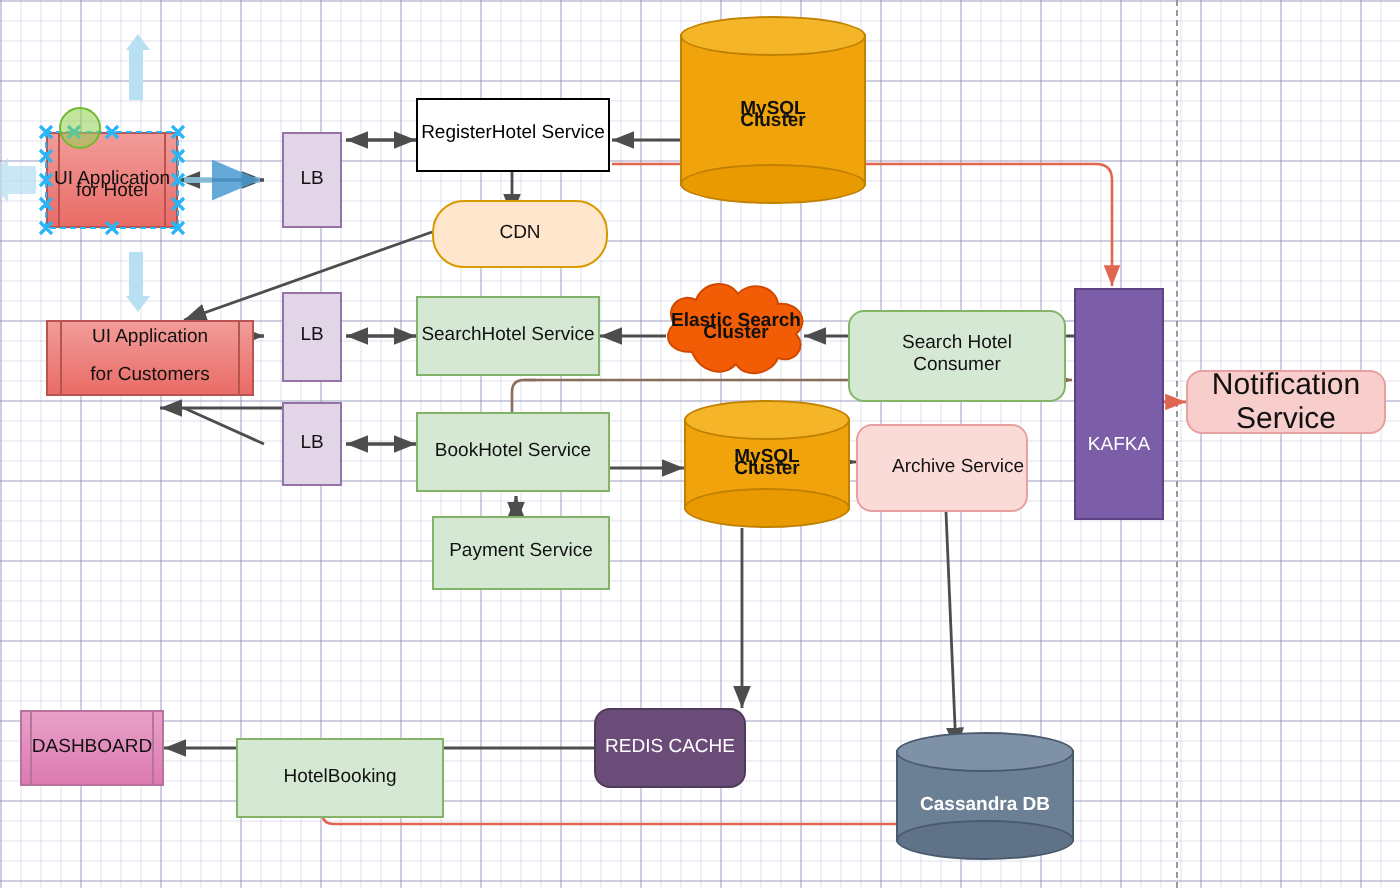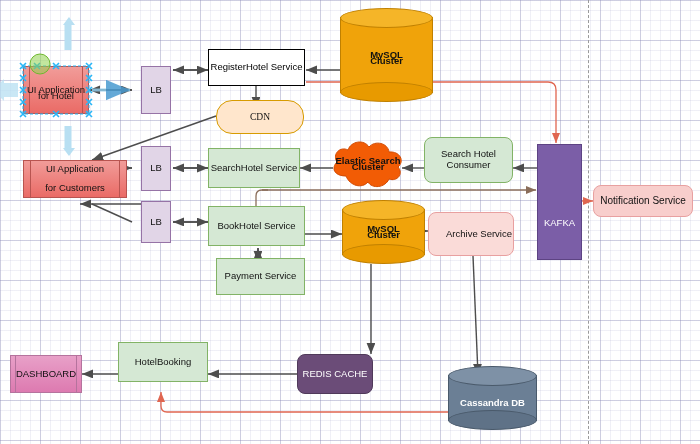--- a/index.html
+++ b/index.html
@@ -19,22 +19,22 @@
   }
   .node{position:absolute;box-sizing:border-box;display:flex;align-items:center;
         justify-content:center;text-align:center;z-index:5;}
   .node span{display:block;line-height:1.15;}
 
   
   .box{border:1px solid #000;background:#fff;color:#000;font-size:9.5px;}
   .green{background:#d5e8d4;border:1px solid #82b366;color:#111;font-size:9.5px;}
   .green-r{background:#d5e8d4;border:1px solid #82b366;color:#111;font-size:9.5px;border-radius:8px;}
   .lb{background:#e1d5e7;border:1px solid #9673a6;color:#111;font-size:9.5px;}
-  .cdn{background:#ffe6cc;border:1px solid #d79b00;color:#111;font-size:9.5px;border-radius:16px;font-family:Liberation Serif, serif;}
-  .pinkbox{background:#f8cecc;border:1px solid #e8a0a0;color:#111;font-size:10px;border-radius:8px;}
+  .cdn{background:#ffe6cc;border:1px solid #d79b00;color:#111;font-size:9.5px;border-radius:16px;}
+  .pinkbox{background:#f8cecc;border:1px solid #e8a0a0;color:#111;font-size:15px;border-radius:8px;}
   .pinkbox2{background:#fadbd8;border:1px solid #e8a0a0;color:#111;font-size:9.5px;border-radius:8px;padding-left:16px;}
   .kafka{background:#7b5ea7;border:1px solid #5d4383;color:#fff;font-size:9.5px;
          writing-mode:horizontal-tb;}
   .redis{background:#6b4c78;border:1px solid #503a5a;color:#fff;font-size:9.5px;border-radius:8px;}
 
   
   .proc{position:absolute;box-sizing:border-box;z-index:5;}
   .proc .body{position:absolute;inset:0;border:1px solid #b85450;}
   .proc .bar{position:absolute;top:0;bottom:0;width:1px;background:#b85450;}
   .proc .lbl{position:absolute;inset:0;display:flex;align-items:center;
@@ -223,21 +223,21 @@
                C57,52 44,53 40,46 C34,53 22,50 18,40 Z" fill="#f25c05" stroke="#d14900" stroke-width="1"></path>
     </svg>
     <div class="ctxt" style="top:-6px;">
       <span>Elastic Search</span>
     </div>
     <div class="ctxt" style="top:6px;">
       <span>Cluster</span>
     </div>
   </div>
 
-  <div class="node green-r" style="left:424px;top:137px;width:89px;height:46px;">
+  <div class="node green-r" style="left:424px;top:155px;width:109px;height:46px;">
     <div style="position:absolute;inset:0;display:flex;flex-direction:column;align-items:center;justify-content:center;">
       <span>Search Hotel</span>
       <span>Consumer</span>
     </div>
   </div>
 
   <div class="node kafka" style="left:537px;top:144px;width:45px;height:116px;">
     <span style="margin-top:42px;">KAFKA</span>
   </div>
 
@@ -271,21 +271,21 @@
 
   <div class="proc magenta" style="left:10px;top:355px;width:72px;height:38px;">
     <div class="body"></div>
     <div class="bar" style="left:5px;"></div>
     <div class="bar" style="right:5px;"></div>
     <div class="lbl">
       <span>DASHBOARD</span>
     </div>
   </div>
 
-  <div class="node green" style="left:118px;top:342px;width:90px;height:40px;padding-left:24px;">
+  <div class="node green" style="left:118px;top:369px;width:104px;height:40px;padding-left:24px;">
     <div style="position:absolute;inset:0;display:flex;flex-direction:column;align-items:center;justify-content:center;">
       <span>HotelBooking</span>
     </div>
   </div>
 
   <div class="node redis" style="left:297px;top:354px;width:76px;height:40px;">
     <span>REDIS CACHE</span>
   </div>
 
   <div class="cyl cass" style="left:448px;top:366px;width:66px;height:64px;">

